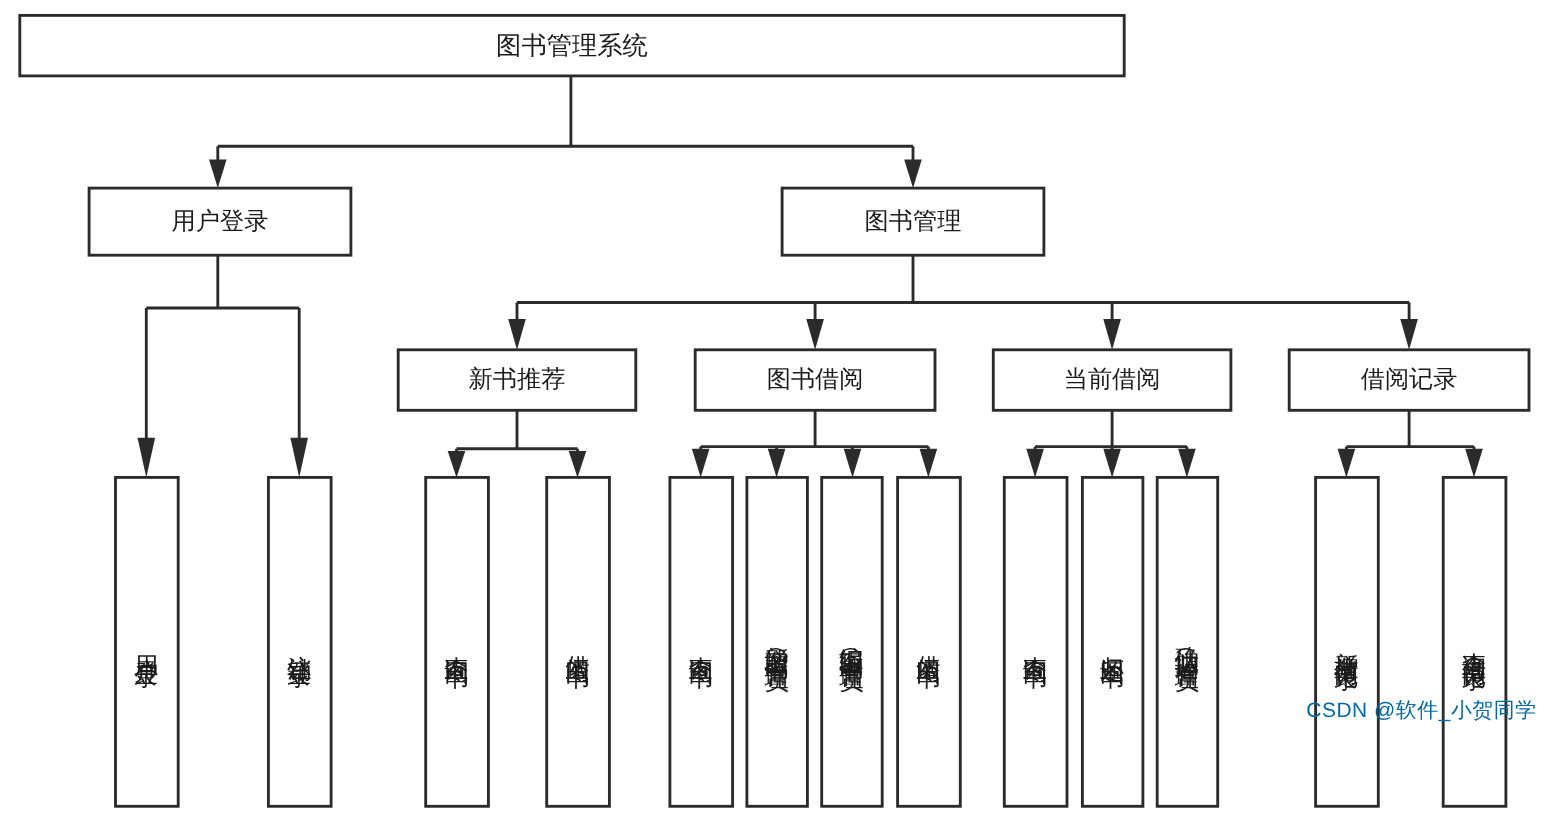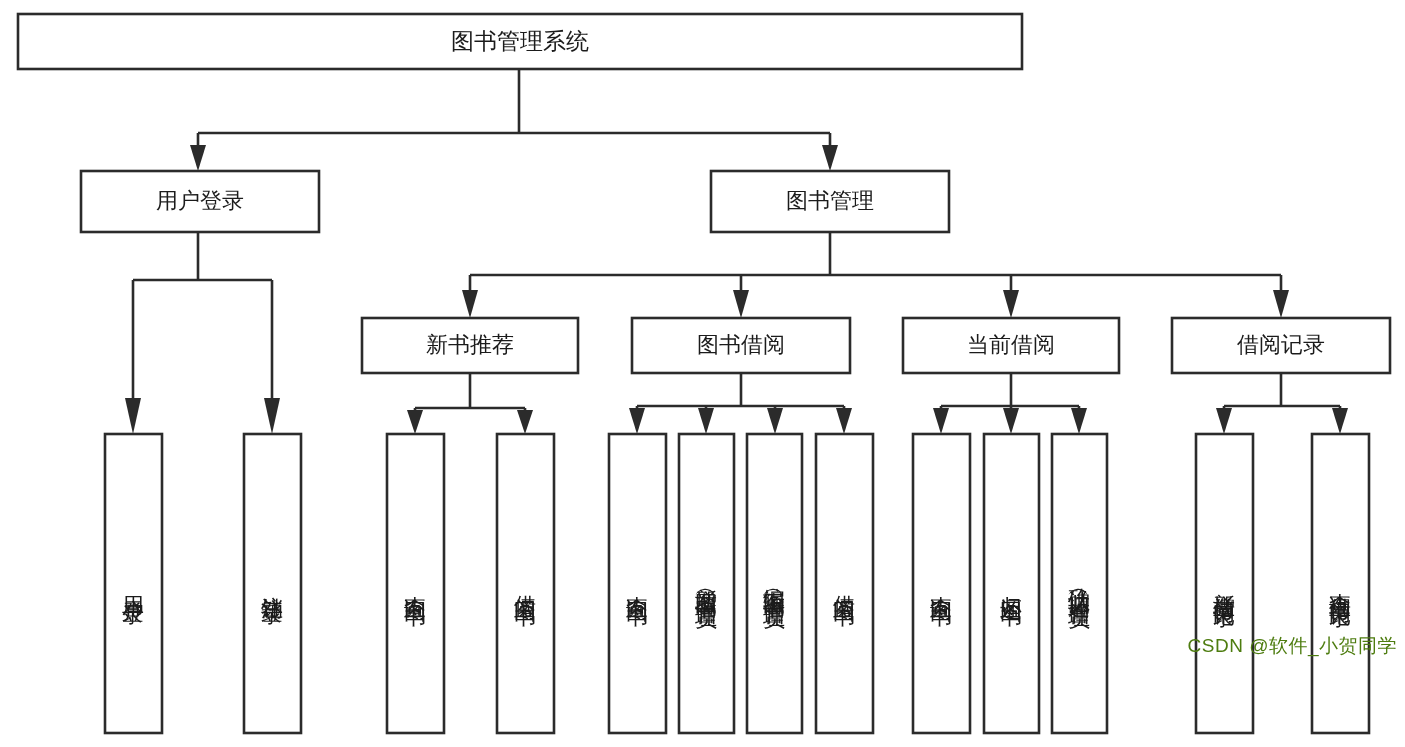--- a/index.html
+++ b/index.html
@@ -64,21 +64,21 @@
     justify-content: center;
     white-space: nowrap;
     pointer-events: none;
   }
   .watermark {
     position: absolute;
     right: 8px;
     bottom: 7px;
     font-family: "Liberation Sans", "DejaVu Sans", sans-serif;
     font-size: 19px;
-    color: #4d7c0f;
+    color: #0369a1;
     letter-spacing: 0.5px;
     white-space: nowrap;
   }
 </style>
 </head>
 <body>
 
 <div id="diagram-root">
 
   <svg class="diagram-canvas" viewBox="0 0 1405 747" xmlns="http://www.w3.org/2000/svg">

